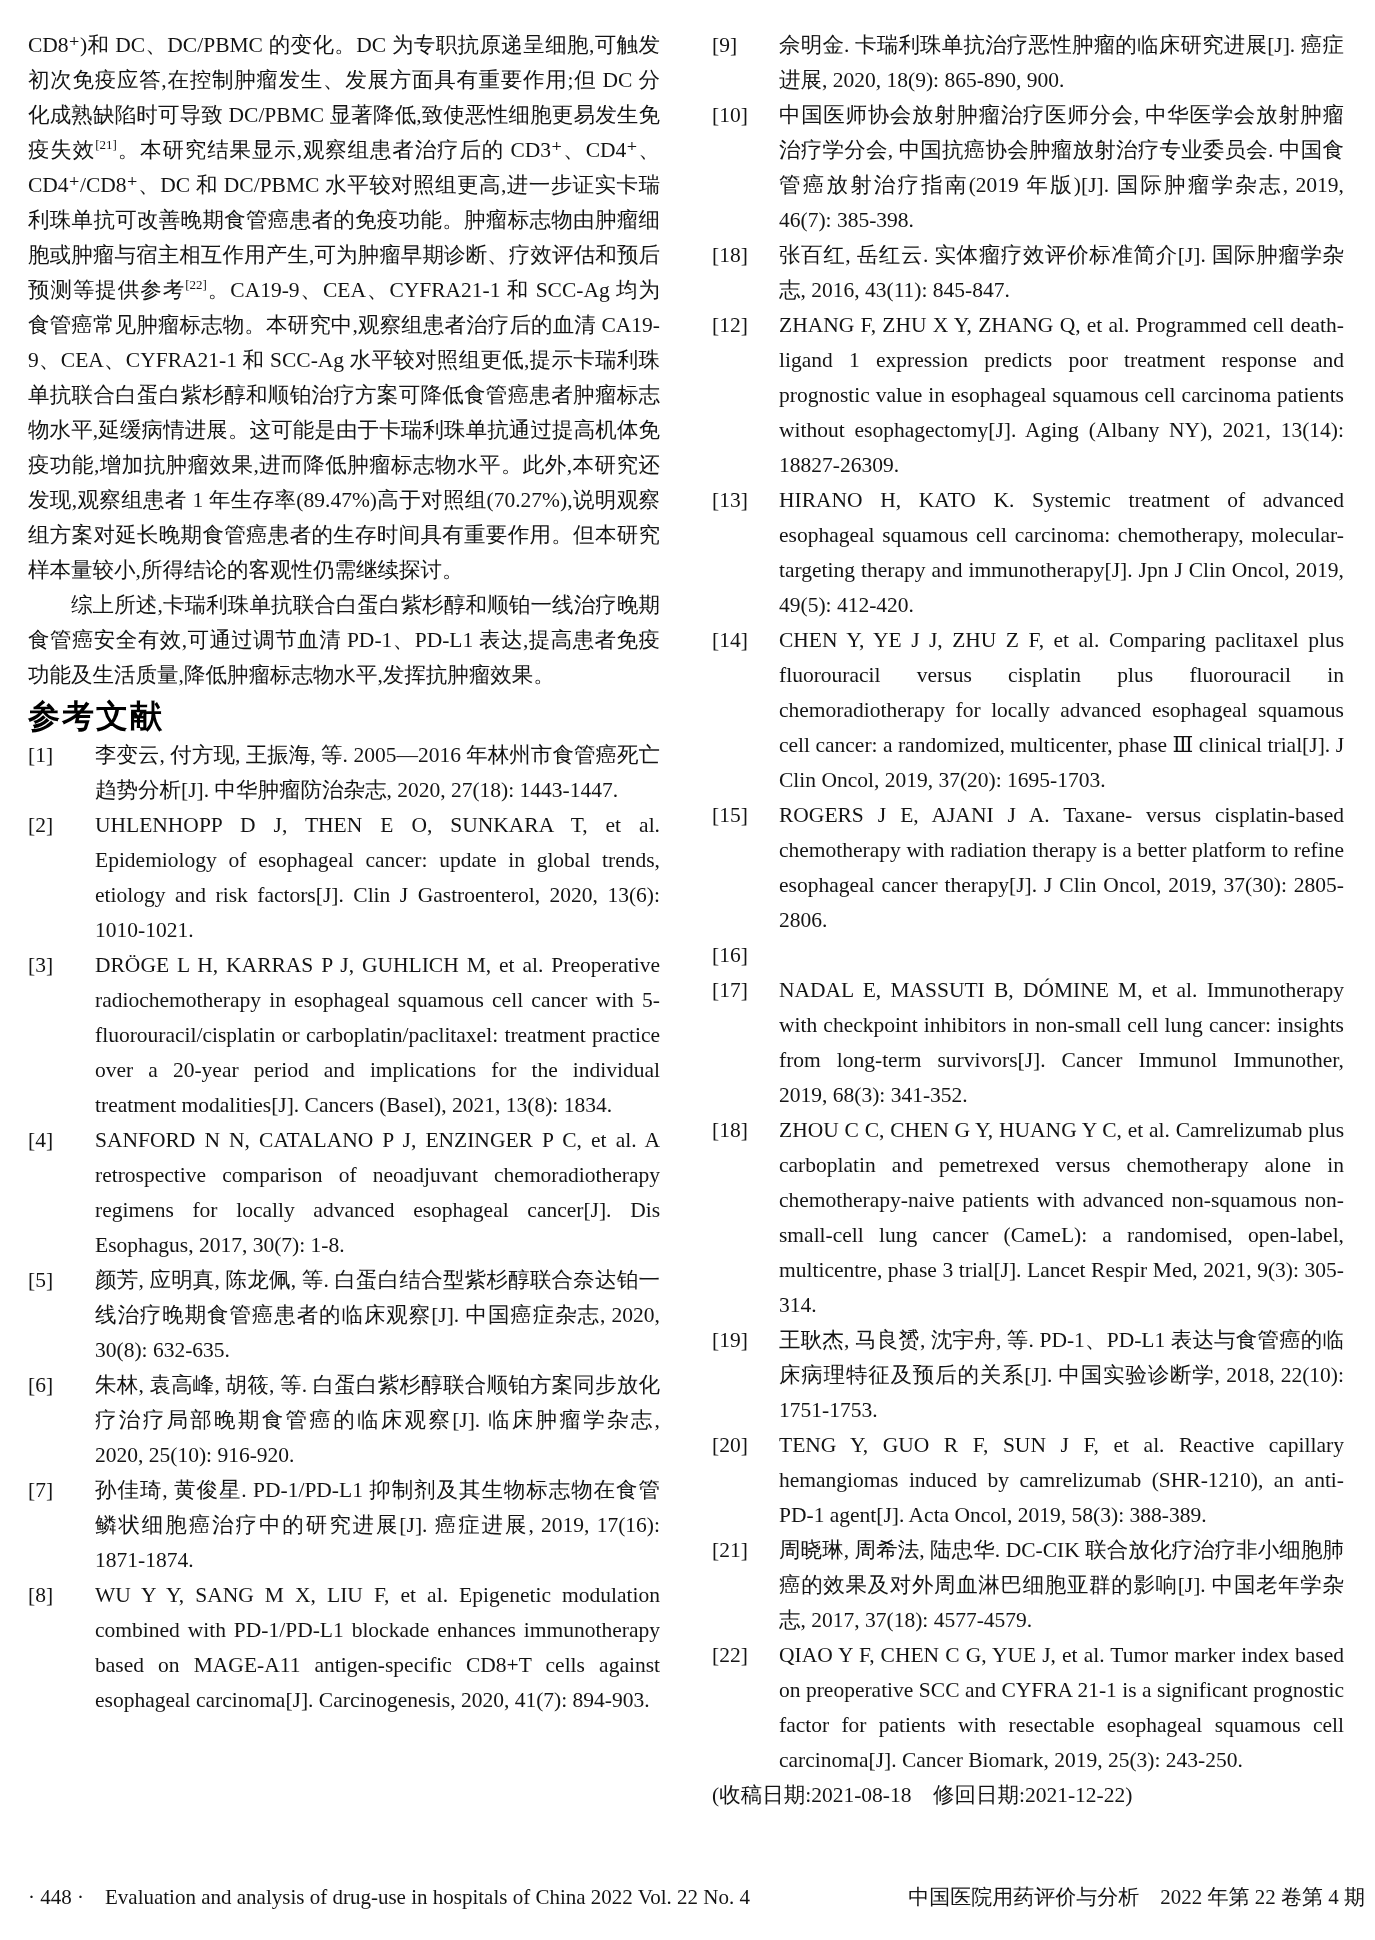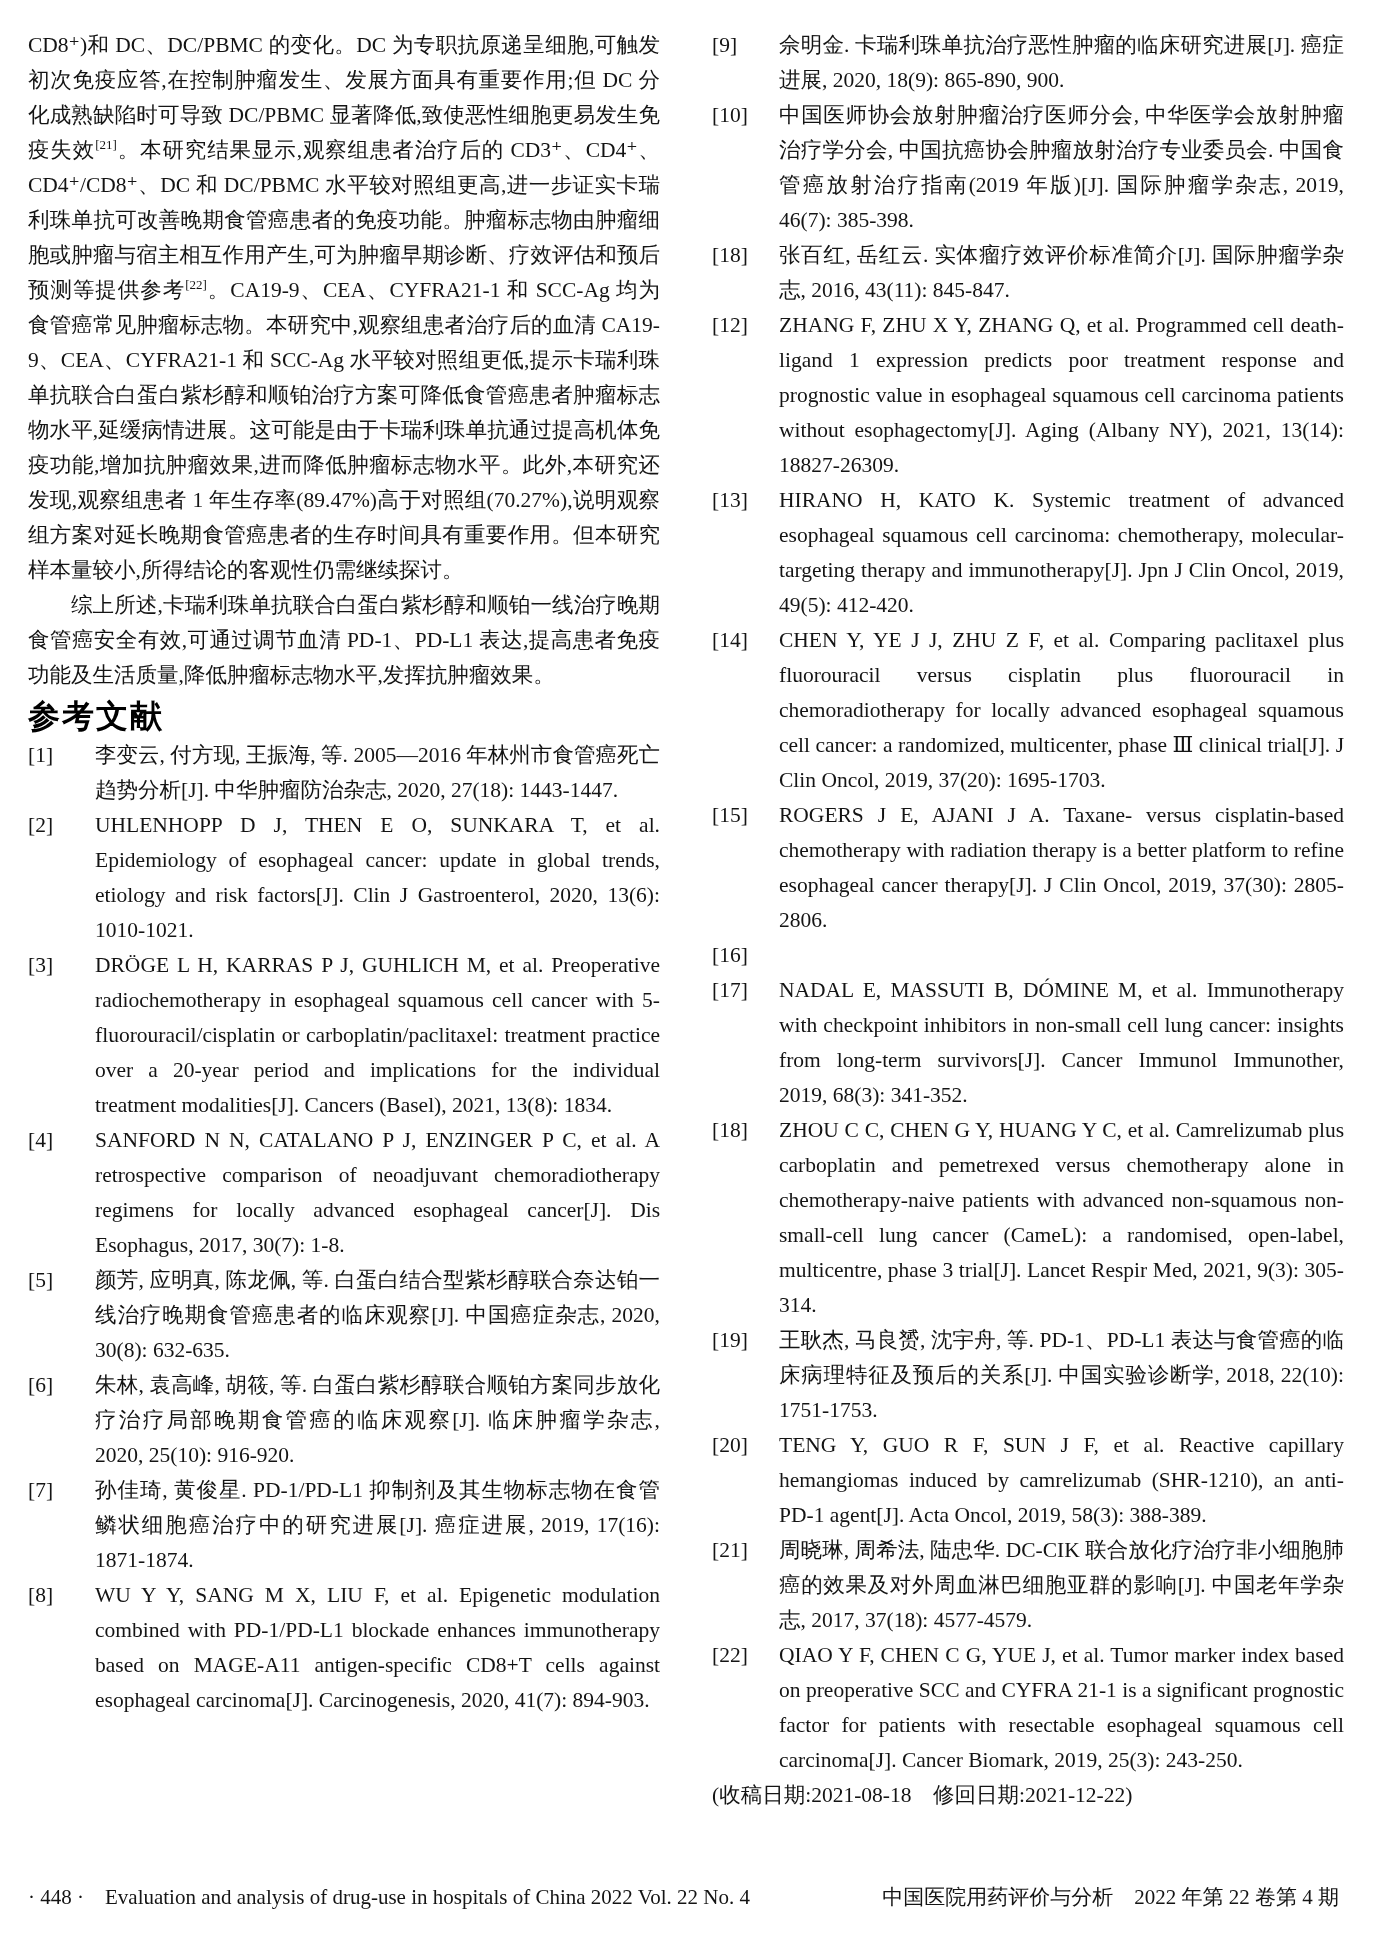--- a/index.html
+++ b/index.html
@@ -19,21 +19,21 @@
     font-family:"Liberation Sans","DejaVu Sans",sans-serif;
     font-size:32px;font-weight:bold;color:#000;
     margin:4px 0 3px 0;letter-spacing:2px;line-height:38px;
   }
   .ref-list{display:block;}
   .ref{display:flex;align-items:flex-start;}
   .ref-id{flex:0 0 67px;white-space:nowrap;}
   .ref-text{flex:1;text-align:justify;}
   .dates{margin:0;text-align:left;}
   .footer{
-    position:absolute;left:28px;right:36px;top:1882px;
+    position:absolute;left:28px;right:10px;top:1882px;
     display:flex;justify-content:space-between;align-items:baseline;
     font-size:21px;line-height:30px;
   }
   .footer .f-left{text-align:left;}
   .footer .f-right{text-align:center;}
 </style>
 </head>
 <body>
 
 <div class="page">

